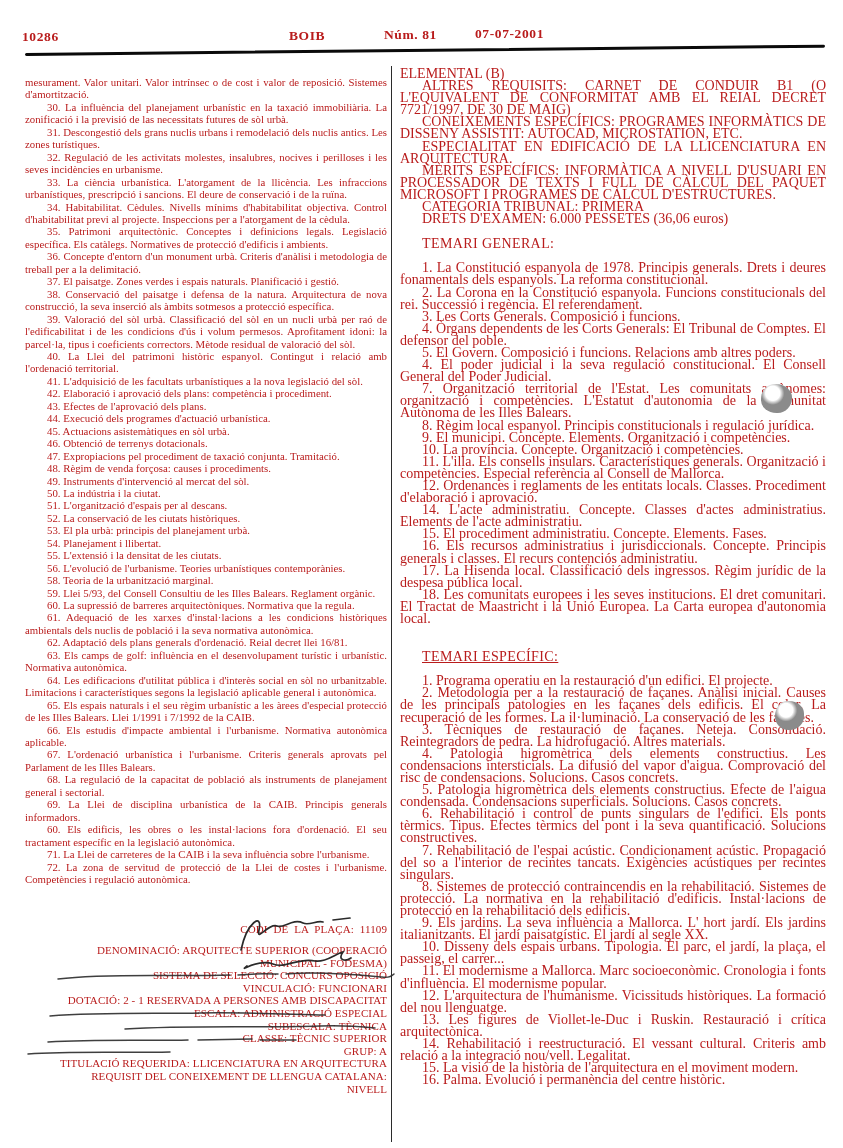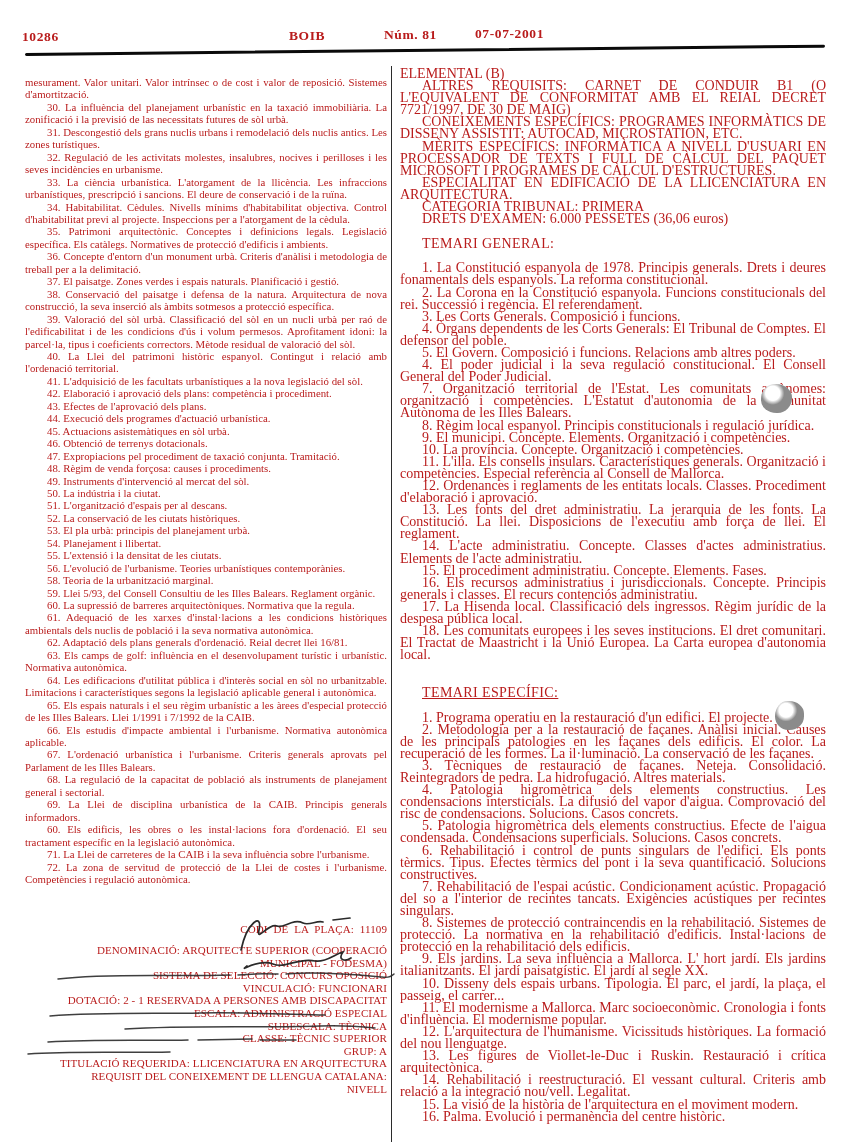--- a/index.html
+++ b/index.html
@@ -117,40 +117,39 @@
           <p>REQUISIT DEL CONEIXEMENT DE LLENGUA CATALANA: NIVELL</p>
         </div>
     </div>
   </div>
 
   <div class="col right">
     <p class="cont">ELEMENTAL (B)</p>
     <div>
         <p class="para">ALTRES REQUISITS: CARNET DE CONDUIR B1 (O L'EQUIVALENT DE CONFORMITAT AMB EL REIAL DECRET 7721/1997, DE 30 DE MAIG)</p>
         <p class="para">CONEIXEMENTS ESPECÍFICS: PROGRAMES INFORMÀTICS DE DISSENY ASSISTIT:  AUTOCAD, MICROSTATION, ETC.</p>
+        <p class="para">ESPECIALITAT EN EDIFICACIÓ DE LA LLICENCIATURA EN ARQUITECTURA.</p>
         <p class="para">MÈRITS ESPECÍFICS: INFORMÀTICA A NIVELL D'USUARI EN PROCESSADOR DE TEXTS I FULL DE CÀLCUL DEL PAQUET MICROSOFT I PROGRAMES DE CÀLCUL D'ESTRUCTURES.</p>
-        <p class="para">ESPECIALITAT EN EDIFICACIÓ DE LA LLICENCIATURA EN ARQUITECTURA.</p>
         <p class="para">CATEGORIA TRIBUNAL: PRIMERA</p>
         <p class="para">DRETS D'EXAMEN:  6.000 PESSETES  (36,06 euros)</p>
       </div>
     <p class="section-title">TEMARI GENERAL:</p>
     <div>
         <p class="para">1. La Constitució espanyola de 1978. Principis generals. Drets i deures fonamentals dels espanyols. La reforma constitucional.</p>
         <p class="para">2. La Corona en la Constitució espanyola. Funcions constitucionals del rei. Successió  i regència. El referendament.</p>
         <p class="para">3. Les Corts Generals. Composició i funcions.</p>
         <p class="para">4. Òrgans dependents de les Corts Generals: El Tribunal de Comptes. El defensor del poble.</p>
         <p class="para">5. El Govern. Composició i funcions. Relacions amb altres poders.</p>
         <p class="para">4. El poder judicial i la seva regulació constitucional. El Consell General del Poder Judicial.</p>
         <p class="para">7. Organització territorial de l'Estat. Les comunitats autònomes: organització i competències. L'Estatut d'autonomia de la Comunitat Autònoma de les Illes Balears.</p>
         <p class="para">8. Règim local espanyol. Principis constitucionals i regulació jurídica.</p>
         <p class="para">9. El municipi. Concepte. Elements. Organització i competències.</p>
         <p class="para">10. La província. Concepte. Organització i competències.</p>
         <p class="para">11. L'illa. Els consells insulars. Característiques generals. Organització i competències. Especial referència al Consell de Mallorca.</p>
         <p class="para">12. Ordenances i reglaments de les entitats locals. Classes. Procediment d'elaboració i aprovació.</p>
-        <p class="para">13. Les fonts del dret administratiu. La jerarquia de les fonts. La Constitució. La llei. Disposicions de l'executiu amb força de llei. El reglament.</p>
         <p class="para">14. L'acte administratiu. Concepte. Classes d'actes administratius. Elements de l'acte administratiu.</p>
         <p class="para">15. El procediment administratiu. Concepte. Elements. Fases.</p>
         <p class="para">16. Els recursos administratius i jurisdiccionals. Concepte. Principis generals i classes. El recurs contenciós administratiu.</p>
         <p class="para">17. La Hisenda local. Classificació dels ingressos. Règim jurídic de la despesa pública local.</p>
         <p class="para">18. Les comunitats europees i les seves institucions. El dret comunitari. El Tractat de Maastricht i la Unió Europea. La Carta europea d'autonomia local.</p>
       </div>
     <p class="section-title gap-lg">TEMARI ESPECÍFIC:</p>
     <div>
         <p class="para">1. Programa operatiu en la restauració d'un edifici. El projecte.</p>
         <p class="para">2. Metodologia per a la restauració de façanes. Anàlisi  inicial. Causes de les principals patologies en les façanes dels edificis. El color. La recuperació de les formes. La il·luminació.  La conservació de les façanes.</p>

